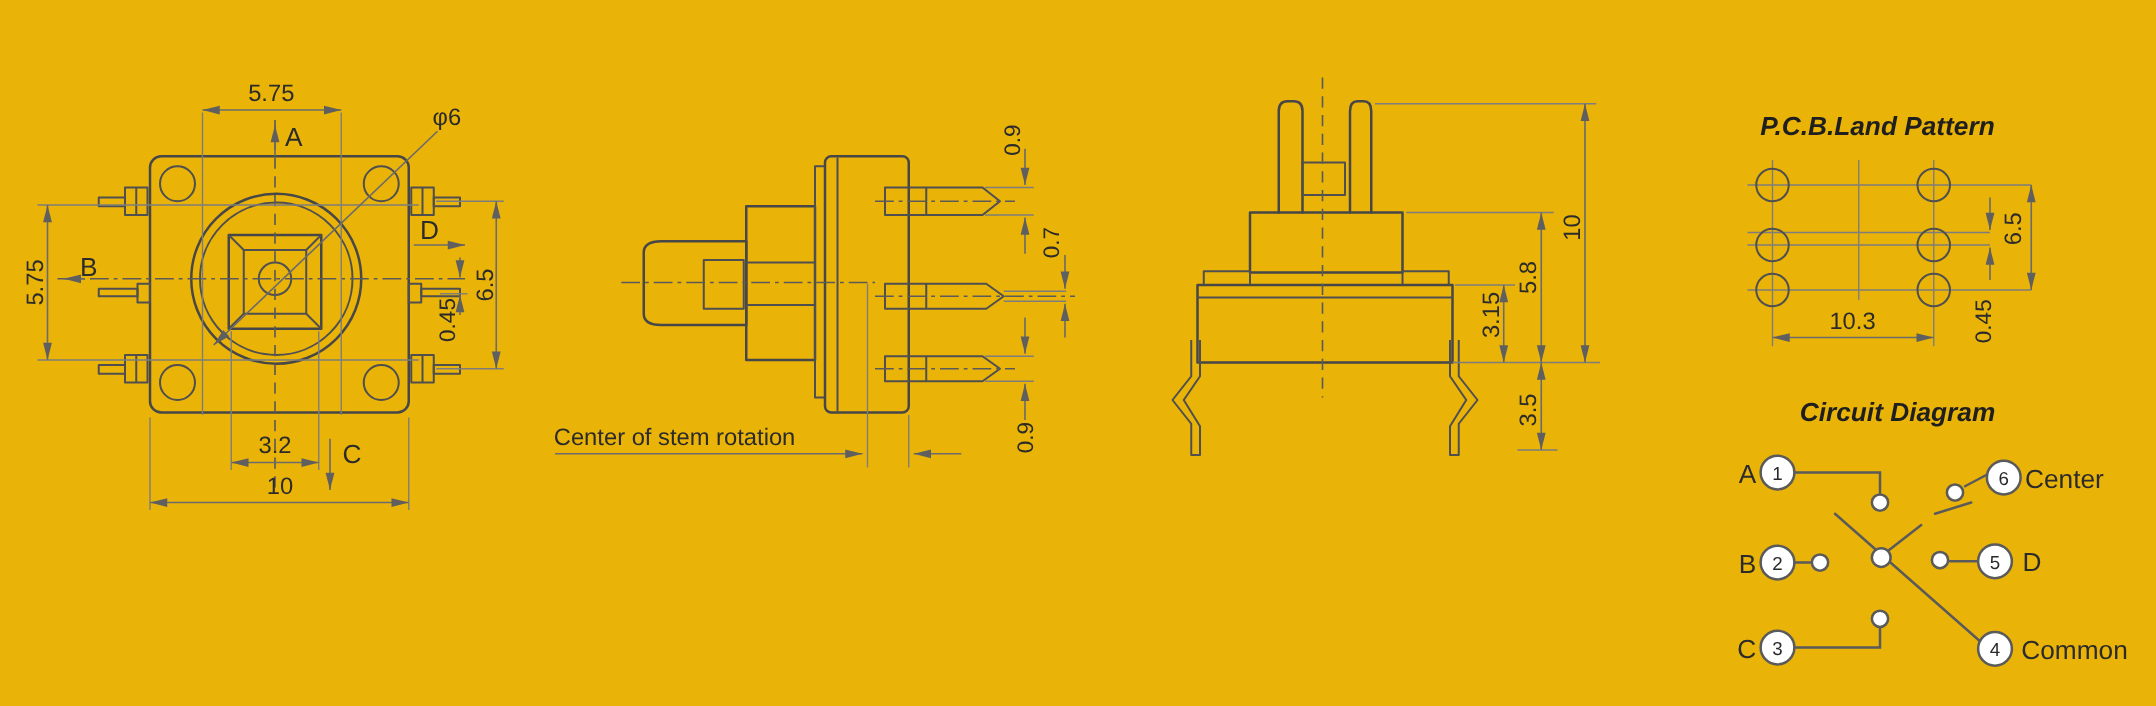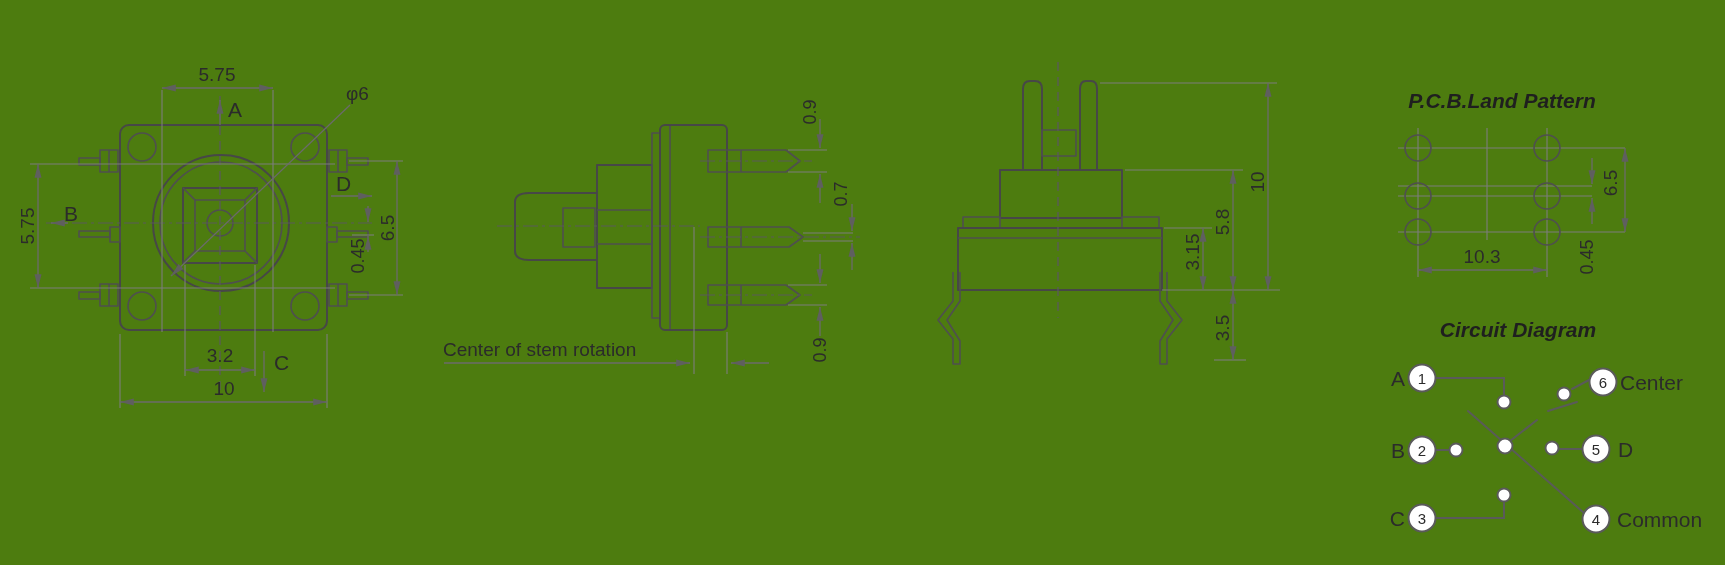--- a/index.html
+++ b/index.html
@@ -1,16 +1,16 @@
 <!DOCTYPE html>
 <html><head>
 <meta charset="utf-8">
 <style>
   html,body{margin:0;padding:0;background:#ffffff;}
-  .stage{width:1725px;height:565px;background:#4d7c0f;position:relative;overflow:hidden;}
+  .stage{width:1725px;height:565px;background:#eab308;position:relative;overflow:hidden;}
   svg{display:block;}
   .ol   {fill:none;stroke:#474747;stroke-width:2;stroke-linejoin:round;stroke-linecap:round;}
   .ol15 {fill:none;stroke:#4f4f4f;stroke-width:1.6;stroke-linejoin:round;}
   .dim  {fill:none;stroke:#6b6b6b;stroke-width:1.3;}
   .ext  {fill:none;stroke:#7d7d7d;stroke-width:1.1;}
   .cl   {fill:none;stroke:#5a5a5a;stroke-width:1.2;stroke-dasharray:15 4 3 4;}
   .dash {fill:none;stroke:#5a5a5a;stroke-width:1.3;stroke-dasharray:9 6;}
   .wire {fill:none;stroke:#5a5a5a;stroke-width:2;stroke-linecap:round;}
   .cc   {fill:#ffffff;stroke:#5a5a5a;stroke-width:2;}
   .t    {font-family:"Liberation Sans",sans-serif;font-size:19px;fill:#2b2b2b;}

